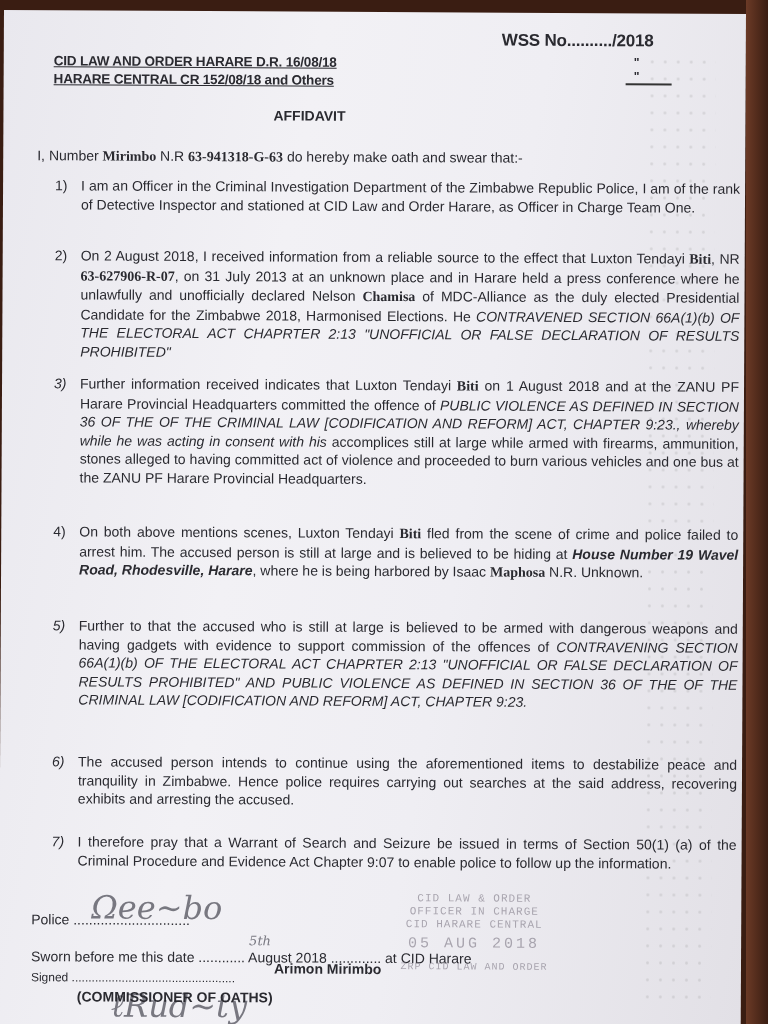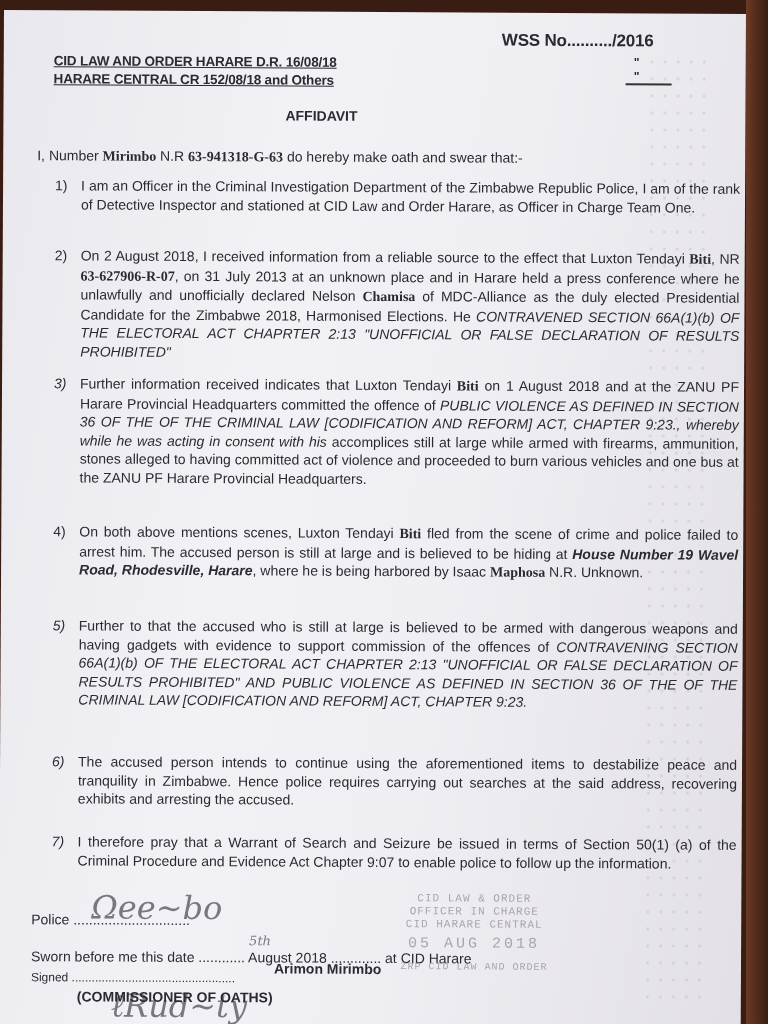--- a/index.html
+++ b/index.html
@@ -25,21 +25,21 @@
   }
   .ditto {
     position: absolute; left: 622px; top: 42px; font-size: 12px; font-weight: bold;
     width: 46px; border-bottom: 2px solid #333; text-align: center; letter-spacing: 24px;
   }
   .hdr {
     position: absolute; left: 50px; font-size: 13.5px; font-weight: bold;
     text-decoration: underline; letter-spacing: -0.2px;
   }
   .title {
-    position: absolute; left: 282px; top: 96px; font-size: 14px; font-weight: bold;
+    position: absolute; left: 270px; top: 96px; font-size: 14px; font-weight: bold;
   }
   .intro { position: absolute; left: 34px; top: 137px; font-size: 14px; }
   .para {
     position: absolute; left: 52px; width: 685px; font-size: 14px; line-height: 18.5px;
     text-align: justify;
   }
   .para .num { position: absolute; left: -0px; top: 0; }
   .para .body { margin-left: 26px; }
   .it { font-style: italic; }
   .b { font-weight: bold; font-family: Liberation Serif, serif; }
@@ -64,21 +64,21 @@
   }
 </style>
 </head>
 <body>
 
 <div class="right-edge"></div>
 
 <div class="paper">
   <div class="speckle"></div>
 
-  <div class="wss">WSS No........../2016</div>
+  <div class="wss">WSS No........../2018</div>
   <div class="ditto">" "</div>
 
   <div class="hdr" style="top:43px">CID LAW AND ORDER HARARE  D.R. 16/08/18</div>
   <div class="hdr" style="top:61px">HARARE CENTRAL CR    152/08/18 and Others</div>
 
   <div class="title">AFFIDAVIT</div>
 
   <div class="intro">
     <span>I, Number </span><span class="b">Mirimbo</span><span> N.R </span><span class="b">63-941318-G-63</span><span> do hereby make oath and swear that:-</span>
   </div>

